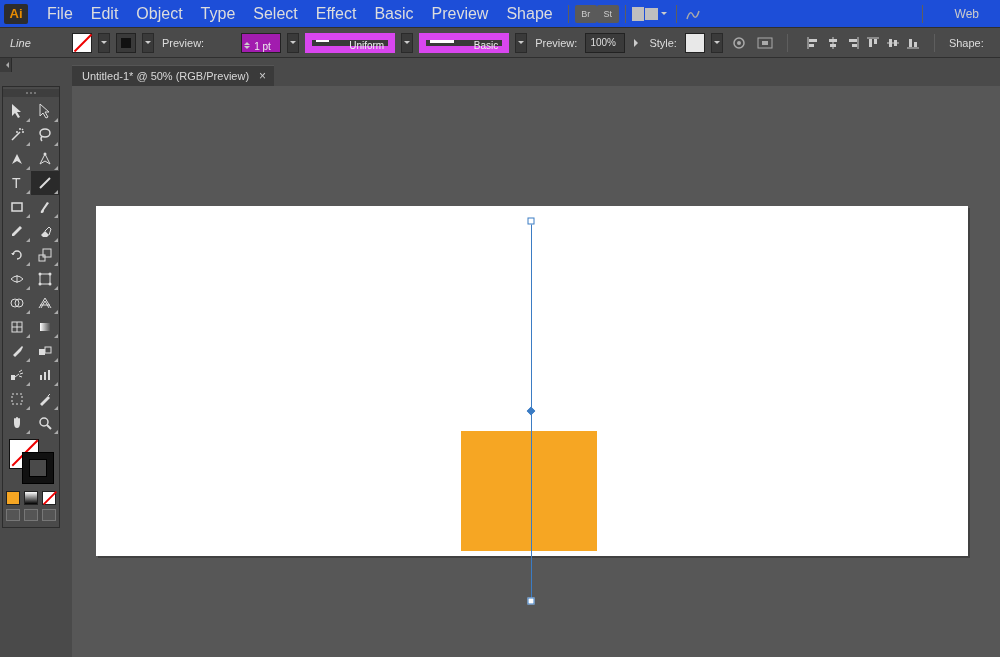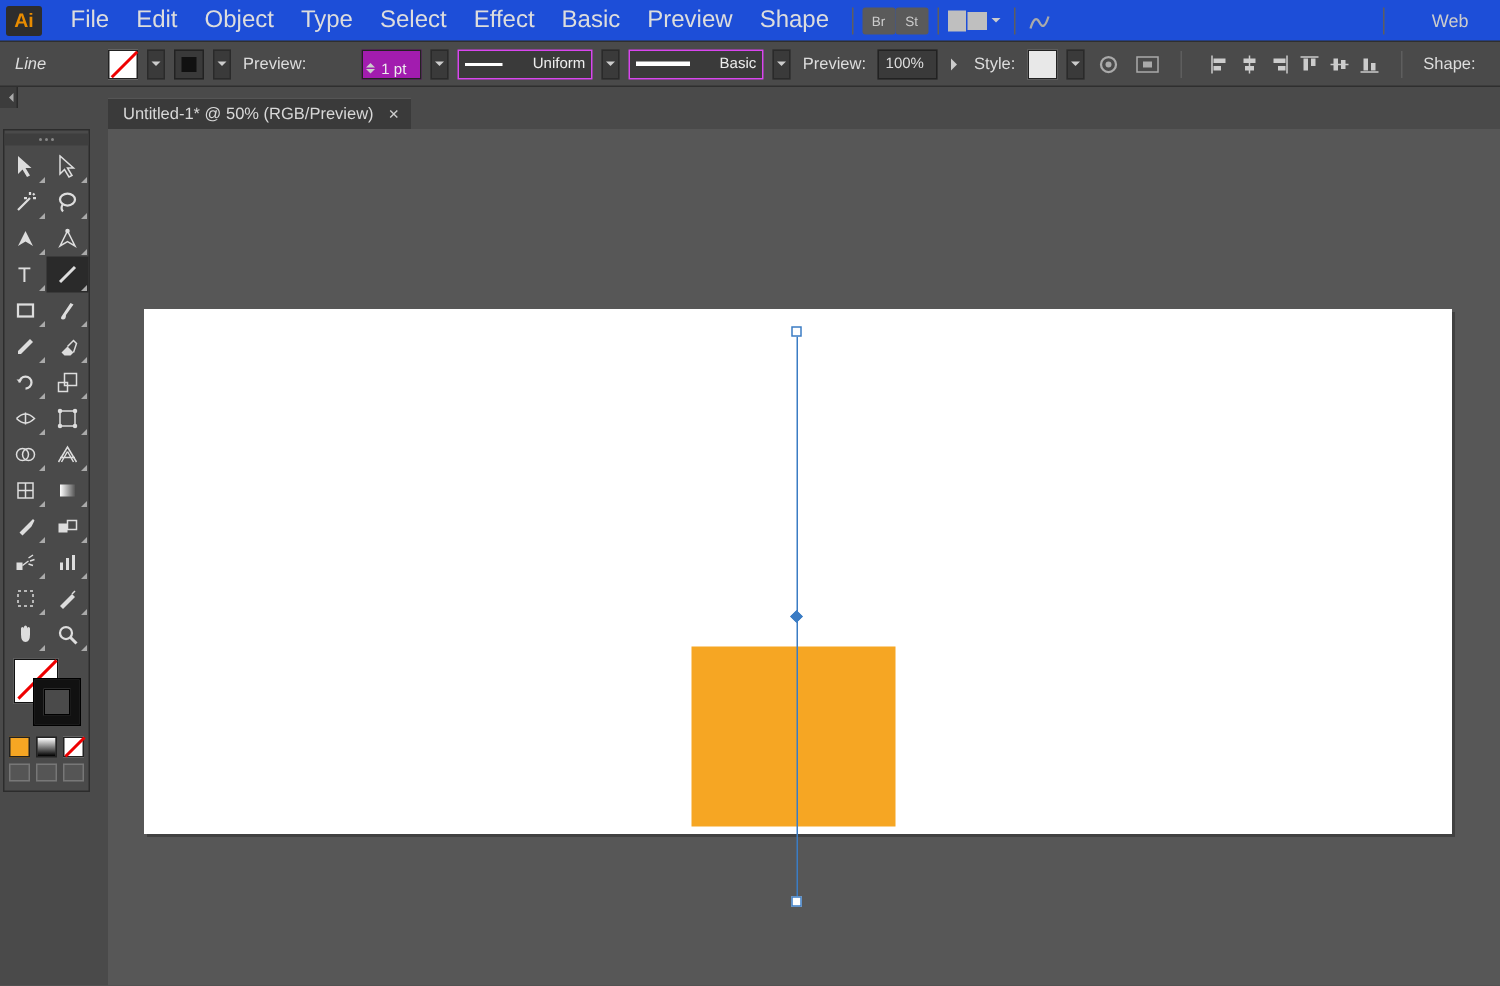--- a/index.html
+++ b/index.html
@@ -26,21 +26,21 @@
 .ob-drop::after { content: ""; border: 3px solid transparent; border-top-color: #ccc; margin-top: 3px; }
 .ob-sw2 { width: 20px; height: 20px; background: #3a3a3a; border: 1px solid #222; display: flex; align-items: center; justify-content: center; }
 .ob-sw2.inner::before { content: ""; width: 10px; height: 10px; background: #111; }
 .ob-label { padding: 0 2px; }
 .ob-stepper { display: flex; align-items: flex-end; background: #a21caf; border: 1px solid #222; height: 20px; margin-left: 29px; }
 .ob-stepper .arrows { width: 10px; display: flex; flex-direction: column; align-items: center; justify-content: center; }
 .ob-stepper .arrows span { border: 3px solid transparent; }
 .ob-stepper .arrows .up { border-bottom-color: #ccc; margin-bottom: 1px; }
 .ob-stepper .arrows .dn { border-top-color: #ccc; }
 .ob-stepper .val { width: 28px; font-size: 10px; padding: 0 2px; color: #eee; }
-.ob-strokeprev { width: 90px; height: 20px; background: #3a3a3a; border: 1px solid #d946ef; display: flex; align-items: center; padding: 0 4px; gap: 20px; font-size: 10px; color: #eee; }
+.ob-strokeprev { width: 90px; height: 20px; background: #3a3a3a; border: 7px solid #d946ef; display: flex; align-items: flex-start; padding: 0 4px; gap: 20px; font-size: 10px; color: #eee; }
 .ob-strokeprev .line { flex: 1; height: 2px; background: #fff; }
 .ob-opval { width: 40px; height: 20px; background: #3a3a3a; border: 1px solid #222; display: flex; align-items: center; padding: 0 4px; font-size: 10px; }
 .ob-play { width: 10px; height: 10px; position: relative; display: inline-block; }
 .ob-play::after { content: ""; position: absolute; border: 4px solid transparent; border-left-color: #ccc; left: 3px; top: 1px; }
 .ob-ico { width: 20px; height: 20px; display: flex; align-items: center; justify-content: center; color: #bbb; }
 .ob-align-group { display: flex; gap: 2px; margin-left: 4px; }
 .ob-align { width: 18px; height: 18px; background: #4a4a4a; display: flex; align-items: center; justify-content: center; }
 .ob-align svg { display: block; }
 
 

